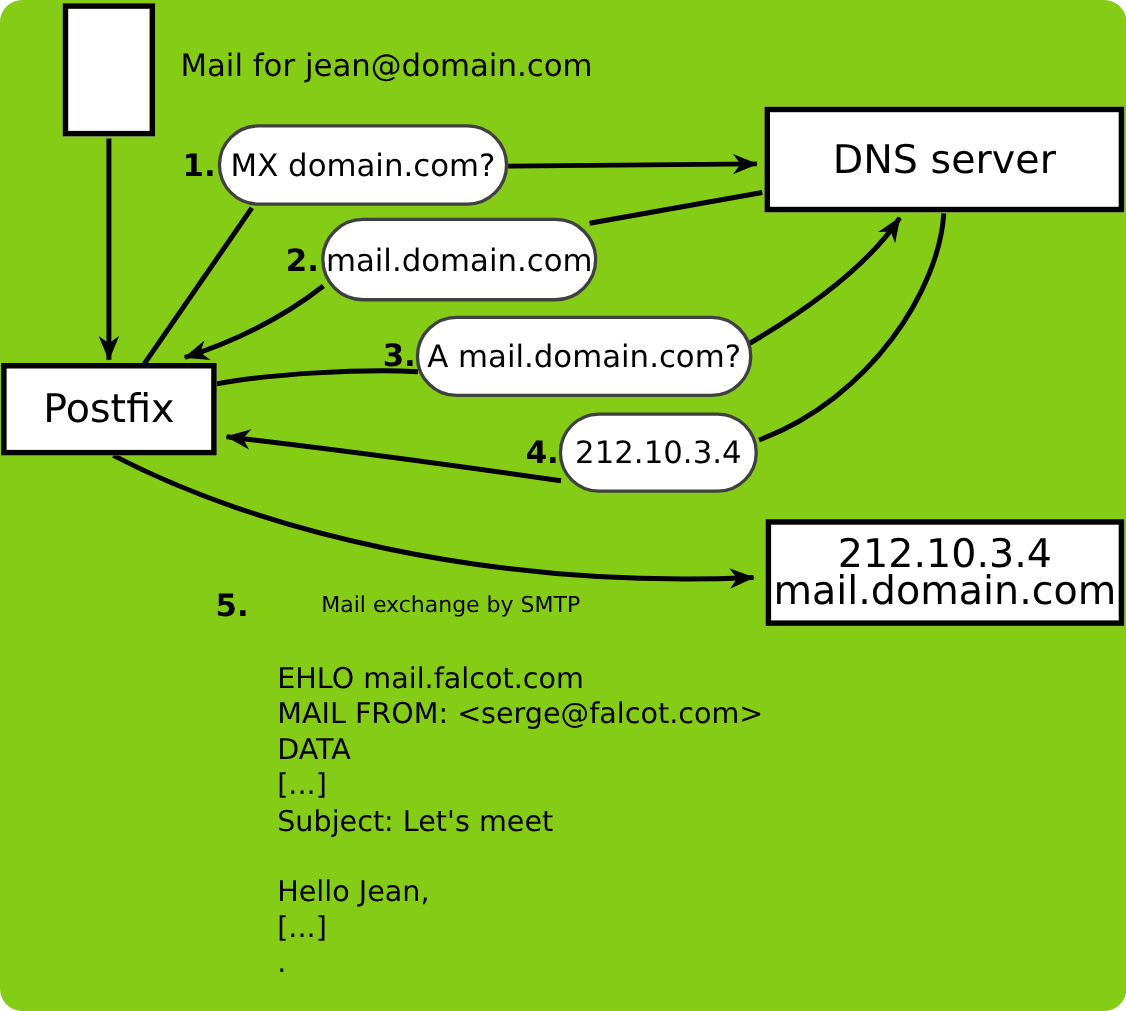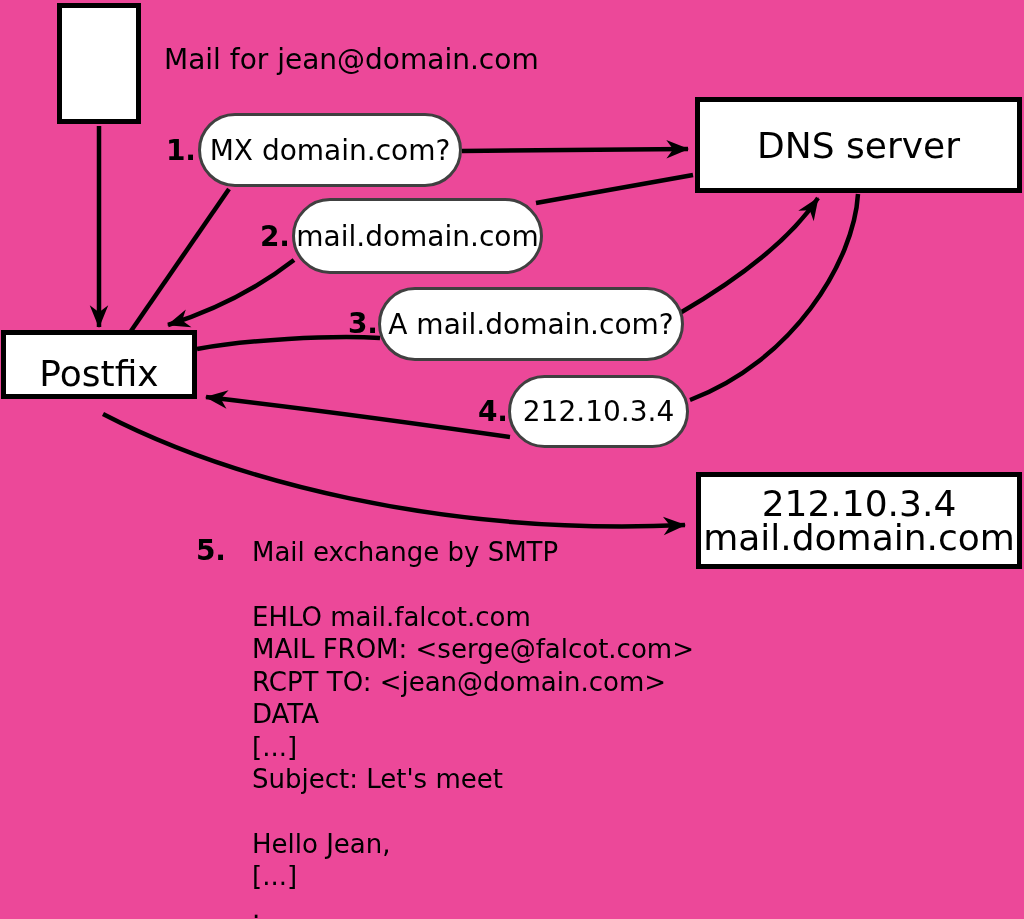--- a/index.html
+++ b/index.html
@@ -1,22 +1,23 @@
 <!DOCTYPE html>
 <html><head>
 <meta charset="utf-8">
 <style>
   html,body{margin:0;padding:0;background:#ffffff;}
   #canvas{
     position:relative;
     width:1024px;height:919px;
-    background:#ec4899;
+    background:#84cc16;
     font-family:"DejaVu Sans","Liberation Sans",sans-serif;
     color:#000;
     overflow:hidden;
+    border-radius:20px;
   }
   #arrow-layer{position:absolute;left:0;top:0;width:1024px;height:919px;}
   .node-box{
     position:absolute;
     box-sizing:border-box;
     border:5px solid #000;
     background:#ffffff;
     display:flex;align-items:center;justify-content:center;
     font-size:36px;
     text-align:center;
@@ -39,21 +40,21 @@
     font-weight:bold;
     line-height:1;
   }
   .free-text{
     position:absolute;
     font-size:28px;
     line-height:1.2;
     white-space:nowrap;
   }
   #mailserver-box{flex-direction:column;line-height:34px;}
-  #step5-text{font-size:26px;}
+  #step5-text{font-size:20px;margin-left:40px;}
   #smtp-block{
     position:absolute;
     left:252px;top:601px;
     font-size:26px;
   }
   .smtp-line{
     height:32.4px;
     line-height:32.4px;
     white-space:pre;
   }
@@ -99,39 +100,38 @@
   <div class="pill" style="left:292px;top:198px;width:251px;height:76px;">
     <span>mail.domain.com</span>
   </div>
   <div class="pill" style="left:378px;top:287px;width:306px;height:74px;">
     <span>A mail.domain.com?</span>
   </div>
   <div class="pill" style="left:508px;top:375px;width:181px;height:73px;">
     <span>212.10.3.4</span>
   </div>
 
-  <div class="node-box" style="left:1px;top:330px;width:196px;height:69px;align-items:flex-end;">
+  <div class="node-box" style="left:1px;top:330px;width:196px;height:84px;">
     <span>Postfix</span>
   </div>
 
   <div class="node-box" style="left:695px;top:97px;width:327px;height:96px;">
     <span>DNS server</span>
   </div>
 
   <div class="node-box" id="mailserver-box" style="left:696px;top:472px;width:326px;height:97px;">
     <span>212.10.3.4</span>
     <span>mail.domain.com</span>
   </div>
 
   <div class="free-text" id="step5-text" style="left:252px;top:537px;">Mail exchange by SMTP</div>
 
   <div id="smtp-block">
     <div class="smtp-line">EHLO mail.falcot.com</div>
     <div class="smtp-line">MAIL FROM: &lt;serge@falcot.com&gt;</div>
-    <div class="smtp-line">RCPT TO: &lt;jean@domain.com&gt;</div>
     <div class="smtp-line">DATA</div>
     <div class="smtp-line">[...]</div>
     <div class="smtp-line">Subject: Let's meet</div>
     <div class="smtp-line"></div>
     <div class="smtp-line">Hello Jean,</div>
     <div class="smtp-line">[...]</div>
     <div class="smtp-line">.</div>
   </div>
 
 </div>

